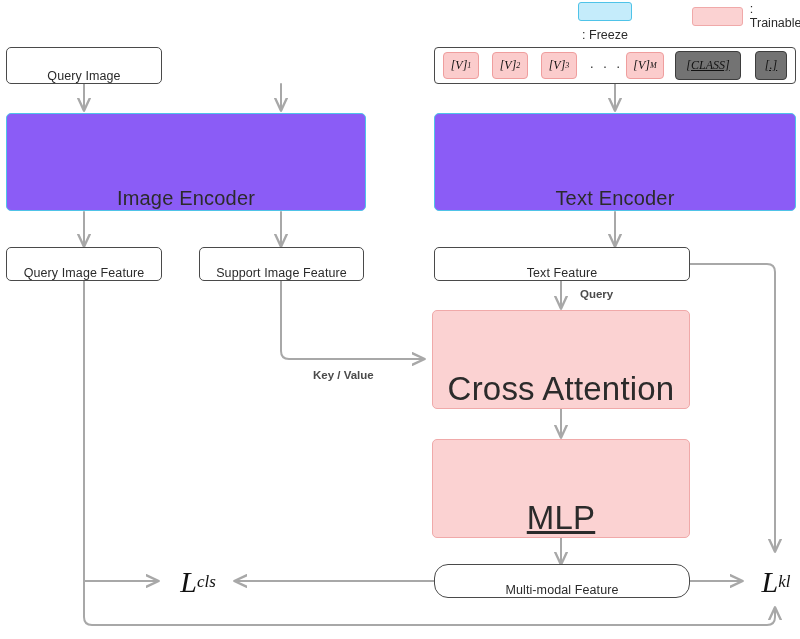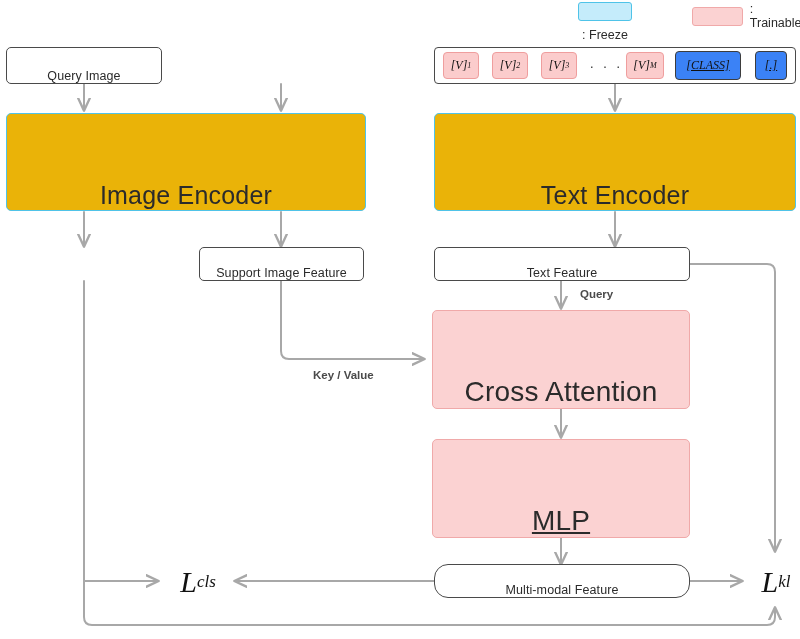--- a/index.html
+++ b/index.html
@@ -33,49 +33,49 @@
     border-radius: 5px;
     color: #2b2b2b;
   }
   .plain {
     background: #ffffff;
     border: 1.6px solid #4a4a4a;
     font-size: 12.5px;
     letter-spacing: 0.1px;
   }
   .freeze {
-    background: #eab308;
+    background: #8b5cf6;
     border: 1.5px solid #4fc3e8;
-    font-size: 25px;
+    font-size: 20px;
     letter-spacing: 0.2px;
   }
   .trainable {
     background: #fbd2d2;
     border: 1.5px solid #f0a9a9;
-    font-size: 28px;
+    font-size: 33px;
     letter-spacing: 0.2px;
   }
   .token {
     position: absolute;
     box-sizing: border-box;
     display: flex;
     align-items: center;
     justify-content: center;
     border-radius: 4px;
     font-family: "Liberation Serif", serif;
     font-style: italic;
     font-size: 12px;
     color: #111;
   }
   .token.pink {
     background: #fbcccc;
     border: 1.3px solid #ef9e9e;
   }
   .token.white {
-    background: #3b82f6;
+    background: #737373;
     border: 1.5px solid #3d3d3d;
     text-decoration: underline;
   }
   .token sub {
     font-size: 8px;
     font-style: italic;
   }
   .ellipsis {
     position: absolute;
     font-size: 15px;
@@ -215,20 +215,23 @@
     <span>[.]</span>
   </div>
 
   <div class="node freeze" style="left:6px; top:113px; width:360px; height:98px;">
     <span>Image Encoder</span>
   </div>
   <div class="node freeze" style="left:434px; top:113px; width:362px; height:98px;">
     <span>Text Encoder</span>
   </div>
 
+  <div class="node plain" style="left:6px; top:247px; width:156px; height:34px;">
+    <span>Query Image Feature</span>
+  </div>
   <div class="node plain" style="left:199px; top:247px; width:165px; height:34px;">
     <span>Support Image Feature</span>
   </div>
   <div class="node plain" style="left:434px; top:247px; width:256px; height:34px;">
     <span>Text Feature</span>
   </div>
 
   <div class="edge-label" style="left:580px; top:288px;">
     <span>Query</span>
   </div>

